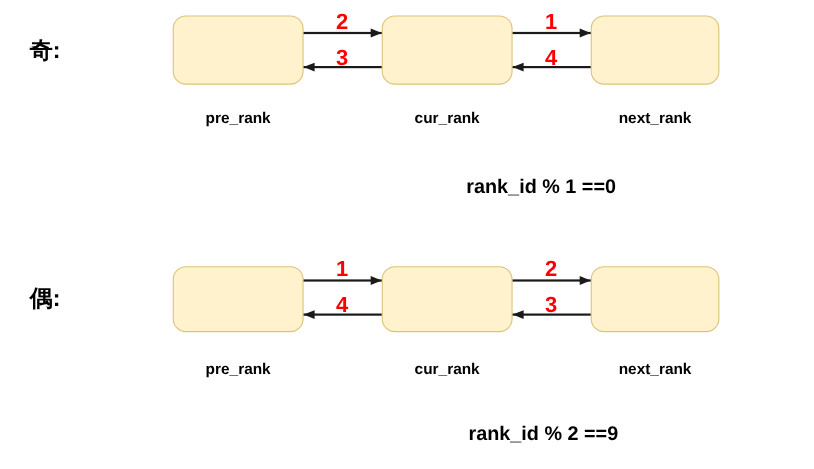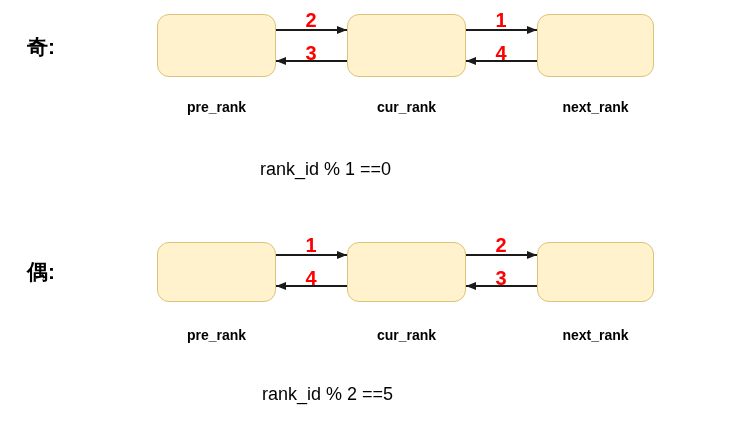--- a/index.html
+++ b/index.html
@@ -65,23 +65,23 @@
     font-size: 14px;
     font-weight: bold;
     color: var(--text-color, #000000);
     text-align: center;
     line-height: 1;
     white-space: nowrap;
   }
   .caption {
     position: absolute;
     font-size: 18px;
-    font-weight: normal;
+    font-weight: bold;
     color: var(--text-color, #000000);
-    text-align: left;
+    text-align: right;
     line-height: 1;
     white-space: nowrap;
   }
 </style>
 </head>
 <body>
 
 <div class="canvas">
 
   <section>
@@ -122,16 +122,16 @@
 
     <div class="num" style="left:291px; top:235px; width:40px;">1</div>
     <div class="num" style="left:291px; top:268px; width:40px;">4</div>
     <div class="num" style="left:481px; top:235px; width:40px;">2</div>
     <div class="num" style="left:481px; top:268px; width:40px;">3</div>
 
     <div class="node-label" style="left:157px; top:328px; width:119px;">pre_rank</div>
     <div class="node-label" style="left:347px; top:328px; width:119px;">cur_rank</div>
     <div class="node-label" style="left:537px; top:328px; width:117px;">next_rank</div>
 
-    <div class="caption" style="left:262px; top:385px; width:300px;">rank_id % 2 ==5</div>
+    <div class="caption" style="left:262px; top:385px; width:300px;">rank_id % 2 ==9</div>
   </section>
 
 </div>
 
 </body></html>

